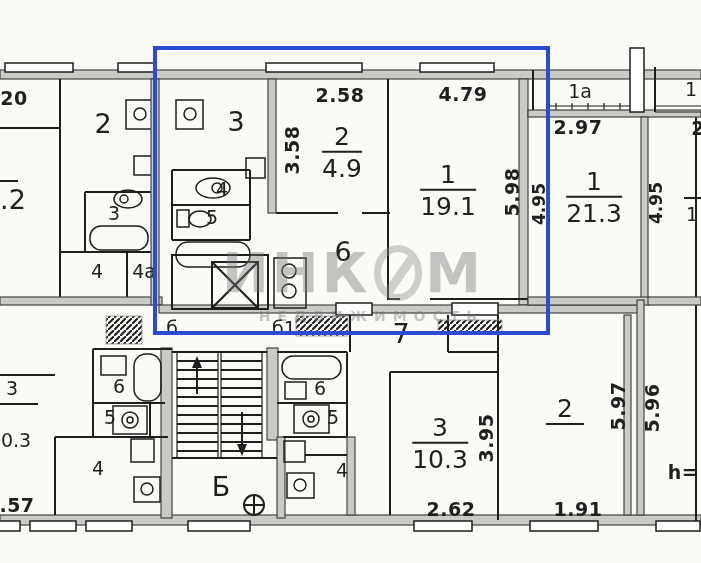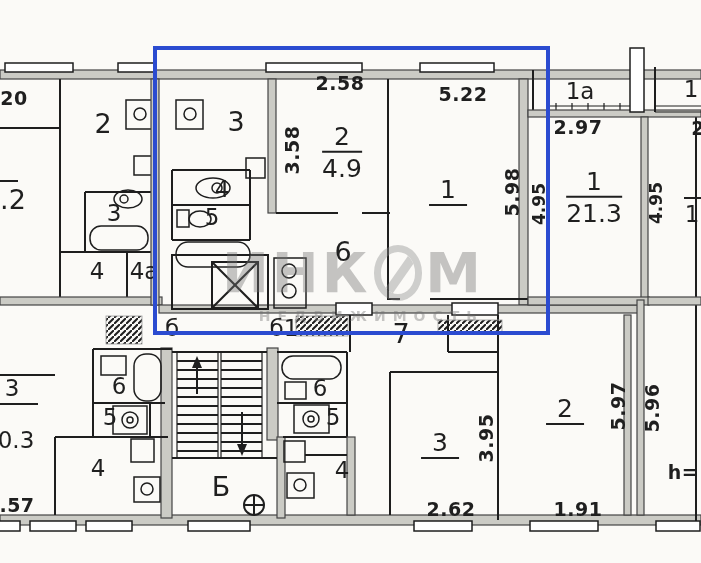--- a/index.html
+++ b/index.html
@@ -8,21 +8,21 @@
   .plan svg{position:absolute;left:0;top:0;z-index:1;}
   svg line,svg rect,svg circle,svg ellipse,svg path,svg polyline{stroke:#1e1e1e;fill:none;stroke-width:2;}
   svg .band{fill:#cbcbc5;stroke:#444;stroke-width:1.2;}
   svg .win{fill:#ffffff;stroke:#1e1e1e;stroke-width:1.5;}
   svg .fix{stroke-width:1.5;}
   svg .thin{stroke-width:1.2;}
   svg .hatchr{fill:url(#hatchp);stroke:#9a9a9a;stroke-width:0.8;}
   svg .solid{fill:#1e1e1e;stroke:none;}
   .lbl{position:absolute;transform:translate(-50%,-50%);color:#1f1f1f;white-space:nowrap;z-index:5;line-height:1;}
   .room{font-size:27px;}
-  .room-sm{font-size:23px;}
+  .room-sm{font-size:19px;}
   .dim{font-size:19px;font-weight:700;letter-spacing:0.5px;}
   .dim-sm{font-size:17px;font-weight:700;}
   .vdim{transform:translate(-50%,-50%) rotate(-90deg);}
   .frac{position:absolute;transform:translate(-50%,-50%);text-align:center;z-index:5;color:#1f1f1f;}
   .frac .num{font-size:25px;line-height:1.12;border-bottom:2px solid #1f1f1f;padding:0 11px;}
   .frac .den{font-size:25px;line-height:1.18;padding-top:1px;}
   .fline{position:absolute;border-top:2px solid #1f1f1f;z-index:5;}
   .hl-rect{position:absolute;left:153px;top:46px;width:397px;height:289px;border:4px solid #2b4bd0;
            box-sizing:border-box;z-index:10;}
   .watermark{position:absolute;left:222px;top:240px;width:262px;z-index:3;opacity:0.40;color:#737373;}
@@ -257,30 +257,31 @@
 </div>
 
 <div class="lbl dim" style="left:14px;top:98px">20</div>
 <div class="lbl room" style="left:103px;top:123px">2</div>
 <div class="fline" style="left:0;top:180px;width:18px"></div>
 <div class="lbl room" style="left:13px;top:199px">.2</div>
 <div class="lbl room-sm" style="left:114px;top:213px">3</div>
 <div class="lbl room-sm" style="left:97px;top:271px">4</div>
 <div class="lbl room-sm" style="left:144px;top:271px">4а</div>
 
-<div class="lbl dim" style="left:340px;top:83px">2.58</div>
-<div class="lbl dim" style="left:463px;top:94px">5.22</div>
+<div class="lbl dim" style="left:340px;top:95px">2.58</div>
+<div class="lbl dim" style="left:463px;top:94px">4.79</div>
 <div class="lbl room" style="left:236px;top:121px">3</div>
 <div class="lbl dim vdim" style="left:292px;top:150px">3.58</div>
 <div class="frac" style="left:342px;top:153px">
   <div class="num">2</div>
   <div class="den">4.9</div>
 </div>
 <div class="frac" style="left:448px;top:191px">
   <div class="num">1</div>
+  <div class="den">19.1</div>
 </div>
 <div class="lbl dim vdim" style="left:512px;top:192px">5.98</div>
 <div class="lbl dim-sm vdim" style="left:539px;top:204px">4.95</div>
 <div class="lbl room-sm" style="left:222px;top:189px">4</div>
 <div class="lbl room-sm" style="left:212px;top:217px">5</div>
 <div class="lbl room" style="left:343px;top:251px">6</div>
 <div class="lbl room-sm" style="left:172px;top:328px">б</div>
 <div class="lbl room-sm" style="left:284px;top:328px">б1</div>
 
 <div class="lbl room-sm" style="left:580px;top:91px">1а</div>
@@ -305,20 +306,21 @@
 <div class="lbl room-sm" style="left:16px;top:440px">0.3</div>
 <div class="lbl dim" style="left:17px;top:505px">.57</div>
 
 <div class="lbl room-sm" style="left:342px;top:470px">4</div>
 
 <div class="lbl room" style="left:401px;top:333px">7</div>
 <div class="lbl room-sm" style="left:320px;top:388px">6</div>
 <div class="lbl room-sm" style="left:333px;top:417px">5</div>
 <div class="frac" style="left:440px;top:444px">
   <div class="num">3</div>
+  <div class="den">10.3</div>
 </div>
 <div class="lbl dim vdim" style="left:486px;top:438px">3.95</div>
 <div class="lbl dim" style="left:451px;top:509px">2.62</div>
 <div class="frac" style="left:565px;top:410px">
   <div class="num">2</div>
 </div>
 <div class="lbl dim" style="left:578px;top:509px">1.91</div>
 <div class="lbl dim vdim" style="left:618px;top:406px">5.97</div>
 
 <div class="lbl dim vdim" style="left:652px;top:408px">5.96</div>

